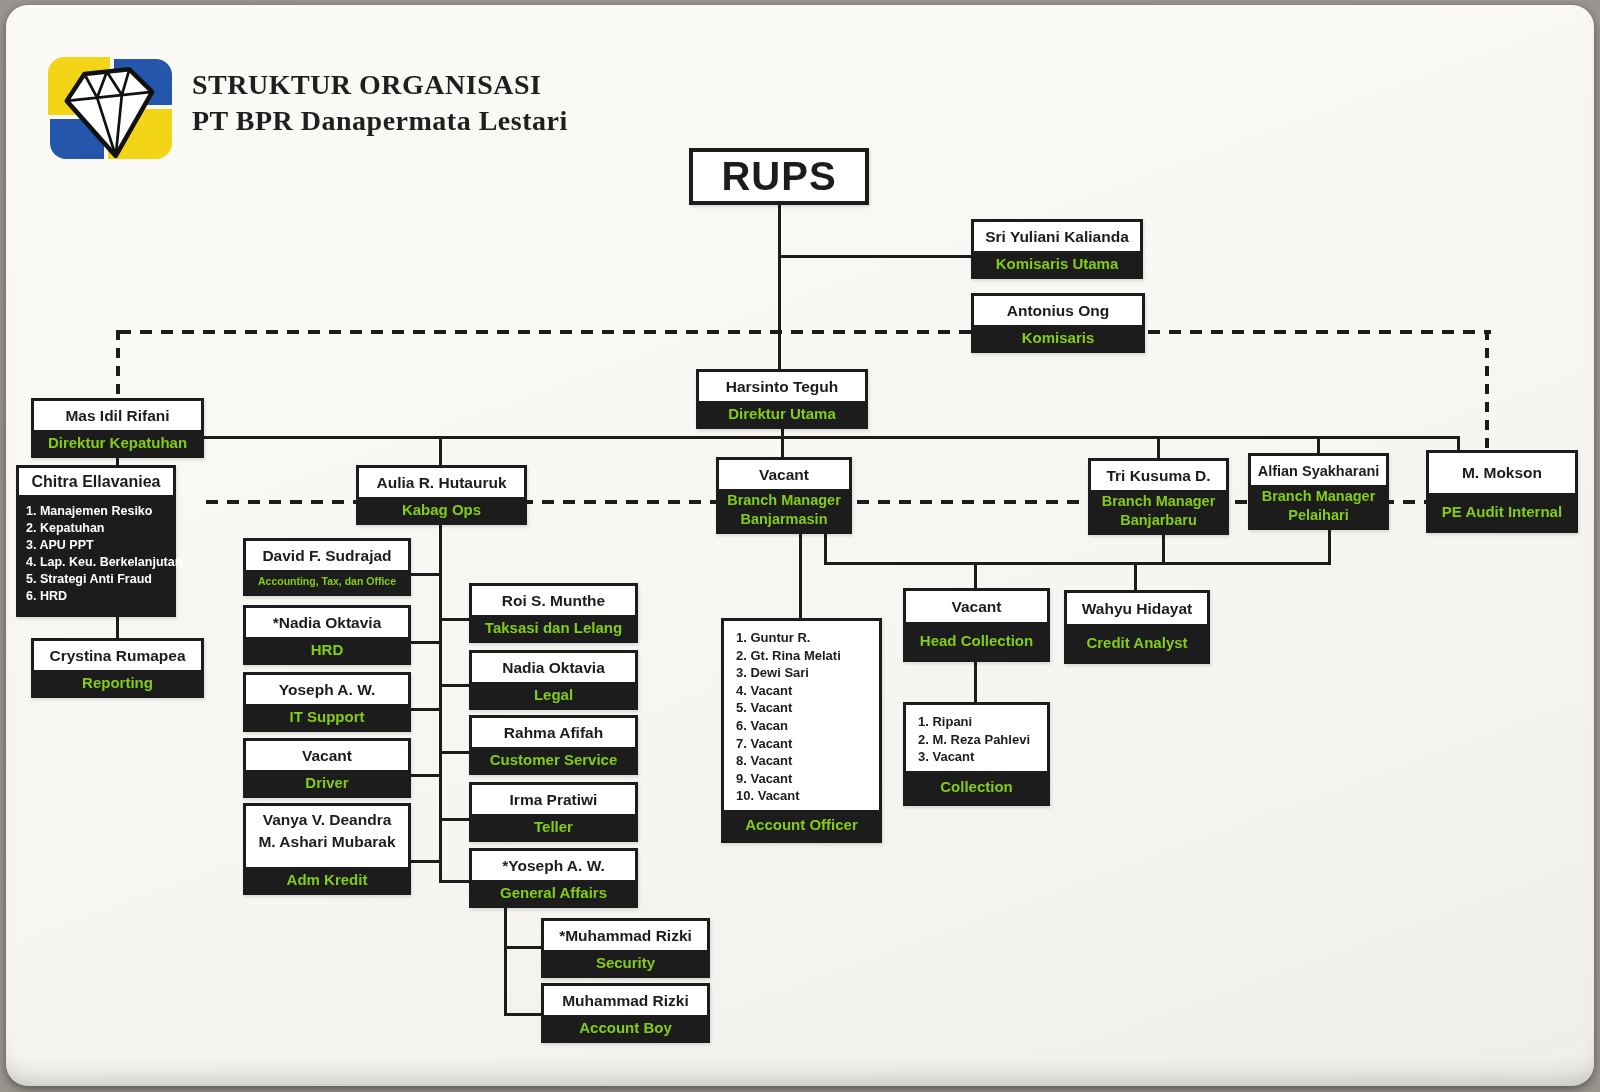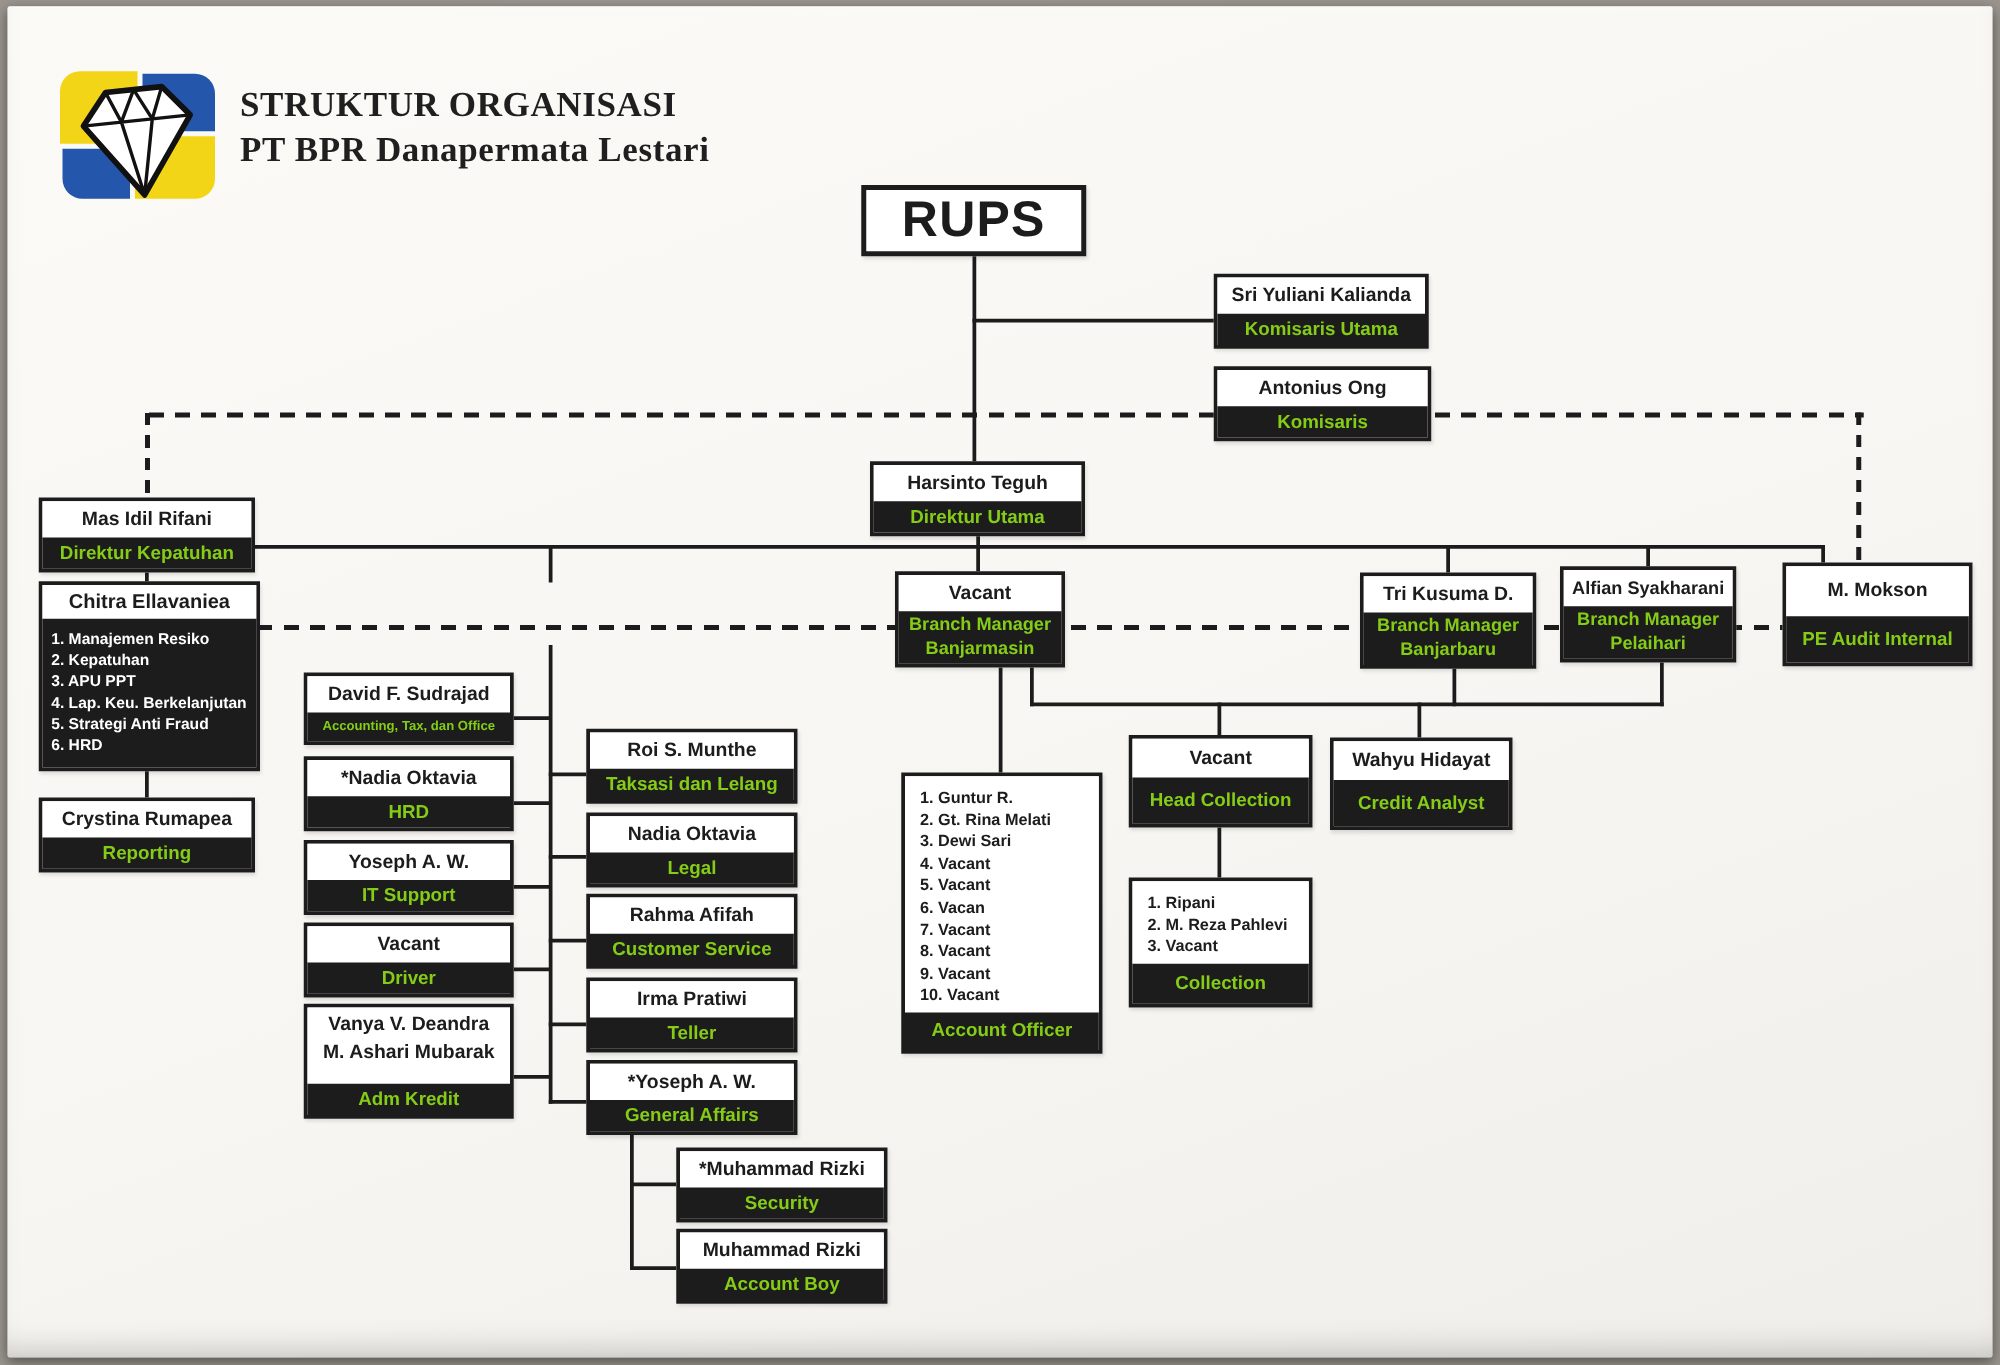--- a/index.html
+++ b/index.html
@@ -13,21 +13,21 @@
   html,body{margin:0;padding:0;}
   body{
     width:1600px;height:1092px;
     background:#9a968f;
     font-family:"Liberation Sans", sans-serif;
     overflow:hidden;
   }
   #canvas{
     position:absolute;left:6px;top:5px;width:1588px;height:1081px;
     background:linear-gradient(160deg,#fbfaf7 0%,#f7f6f2 55%,#efeeea 100%);
-    border-radius:2px;
+    border-radius:22px;
     box-shadow:0 3px 10px rgba(0,0,0,.45), inset 0 -22px 30px -22px rgba(0,0,0,.28), inset 0 6px 14px -10px rgba(255,255,255,.9);
   }
   
   .logo{position:absolute;left:42px;top:52px;width:126px;height:102px;}
   .logo .q{position:absolute;}
   .logo .q.tl{left:0;top:0;width:62px;height:58px;background:var(--logo-yellow);border-radius:16px 0 0 0;}
   .logo .q.tr{left:66px;top:2px;width:58px;height:46px;background:var(--logo-blue);border-radius:0 16px 0 6px;}
   .logo .q.bl{left:2px;top:62px;width:54px;height:40px;background:var(--logo-blue);border-radius:0 0 0 16px;}
   .logo .q.br{left:60px;top:52px;width:64px;height:50px;background:var(--logo-yellow);border-radius:0 0 16px 0;}
   .logo svg{position:absolute;left:-6px;top:2px;transform:rotate(-6deg);}
@@ -140,37 +140,41 @@
   <div class="node" style="left:690px;top:364px;width:172px">
     <div class="nm">Harsinto Teguh</div>
     <div class="band">Direktur Utama</div>
   </div>
 
   <div class="node" style="left:25px;top:393px;width:173px">
     <div class="nm">Mas Idil Rifani</div>
     <div class="band">Direktur Kepatuhan</div>
   </div>
 
-  <div class="node" style="left:25px;top:460px;width:177px">
+  <div class="node" style="left:10px;top:460px;width:160px">
     <div class="chead">Chitra Ellavaniea</div>
     <div class="blist">
         <div class="list-line">1. Manajemen Resiko</div>
         <div class="list-line">2. Kepatuhan</div>
         <div class="list-line">3. APU PPT</div>
         <div class="list-line">4. Lap. Keu. Berkelanjutan</div>
         <div class="list-line">5. Strategi Anti Fraud</div>
         <div class="list-line">6. HRD</div>
       </div>
   </div>
 
   <div class="node" style="left:25px;top:633px;width:173px">
     <div class="nm">Crystina Rumapea</div>
     <div class="band">Reporting</div>
   </div>
 
+  <div class="node" style="left:350px;top:460px;width:171px">
+    <div class="nm">Aulia R. Hutauruk</div>
+    <div class="band">Kabag Ops</div>
+  </div>
 
   <div class="node" style="left:237px;top:533px;width:168px">
     <div class="nm">David F. Sudrajad</div>
     <div class="band small">Accounting, Tax, dan Office</div>
   </div>
 
   <div class="node" style="left:237px;top:600px;width:168px">
     <div class="nm">*Nadia Oktavia</div>
     <div class="band">HRD</div>
   </div>

